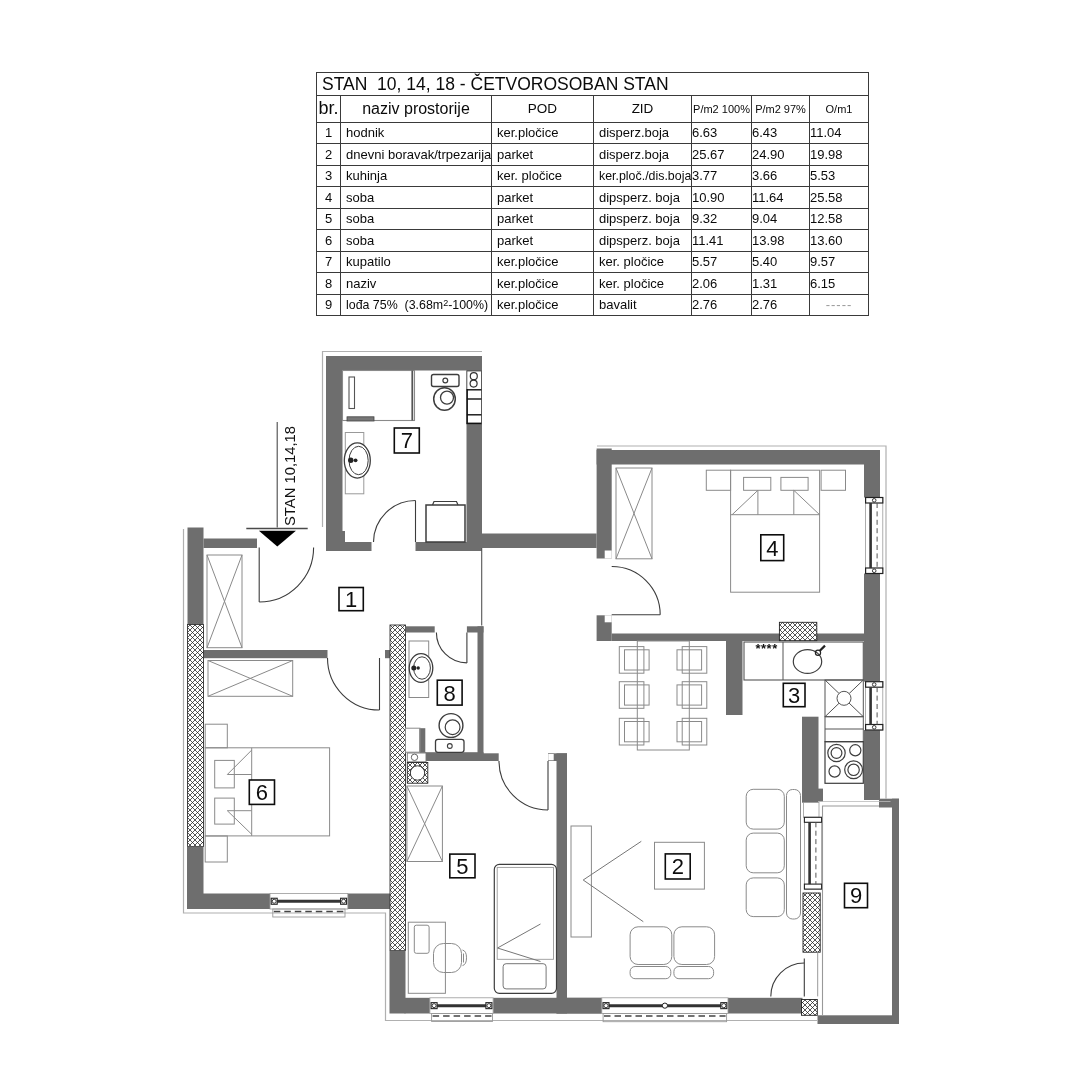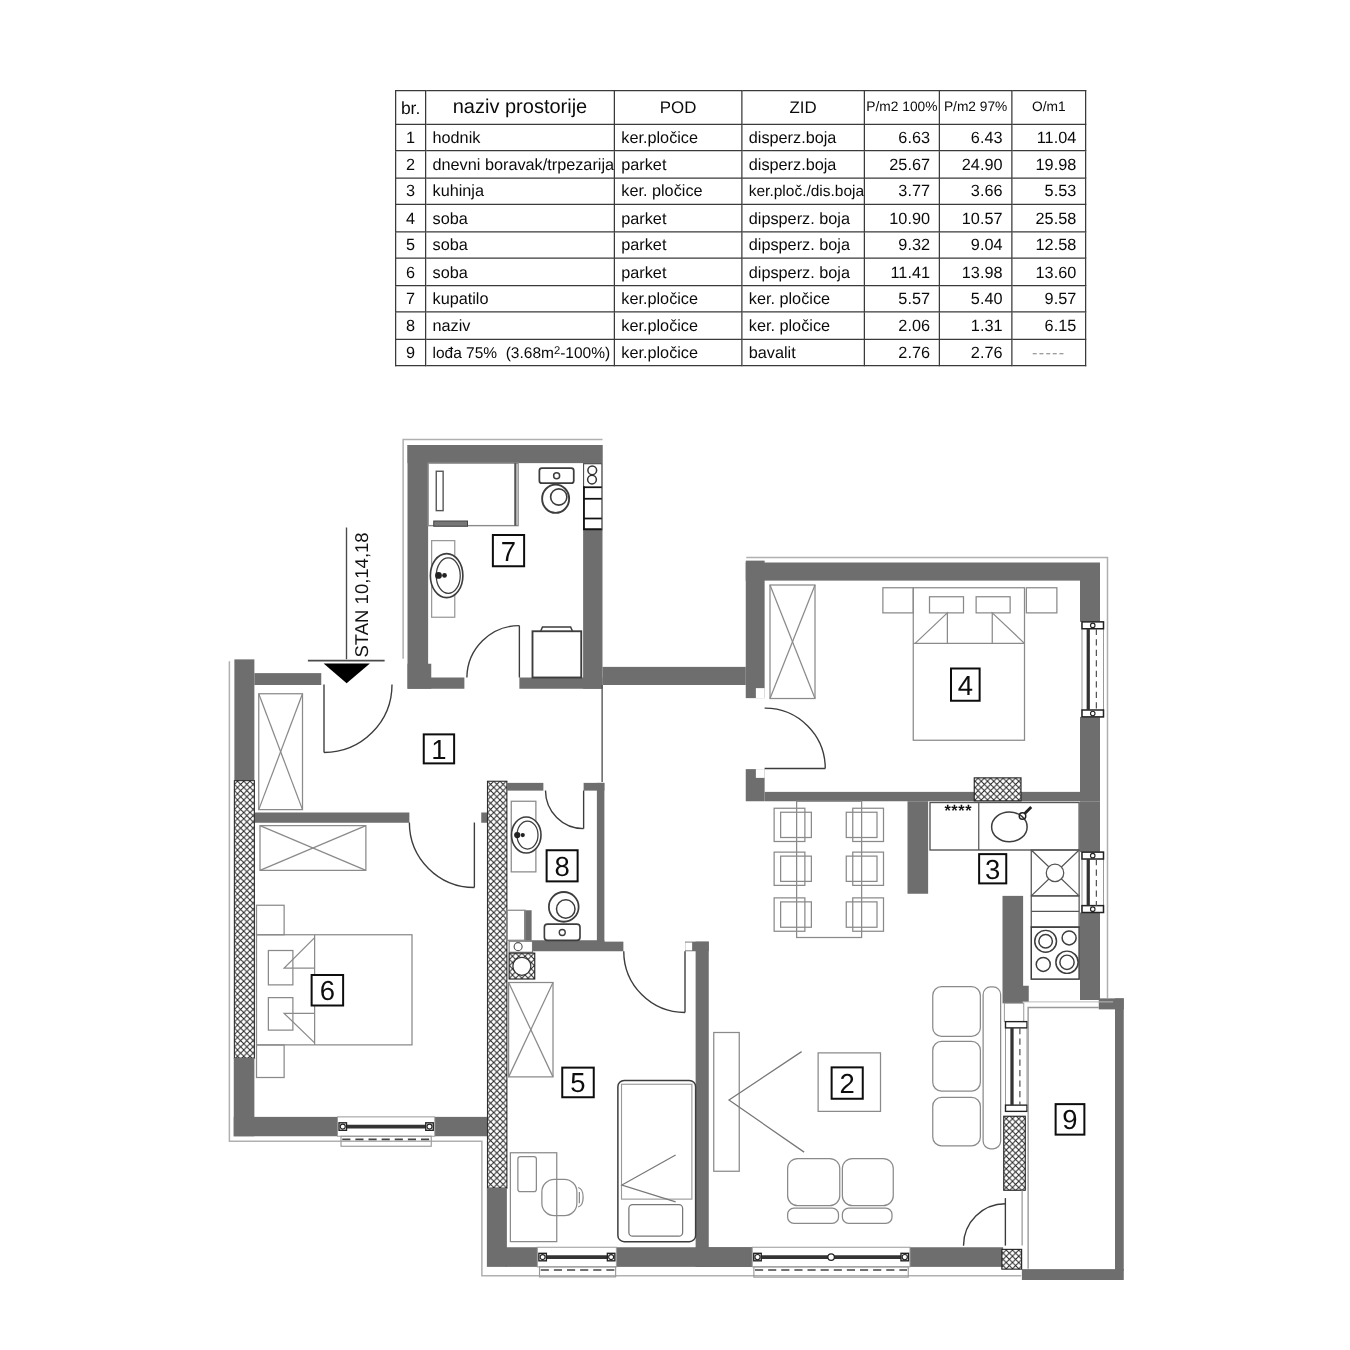--- a/index.html
+++ b/index.html
@@ -1,19 +1,19 @@
 <!DOCTYPE html>
 <html><head>
 <meta charset="utf-8">
 <style>
 html,body{margin:0;padding:0;background:#ffffff;}
 body{width:1080px;height:1080px;position:relative;font-family:"Liberation Sans",sans-serif;}
 #tbl{position:absolute;left:316px;top:72px;width:552px;border-collapse:collapse;table-layout:fixed;}
 #tbl td{border:1px solid #3a3a3a;color:#0a0a0a;overflow:hidden;white-space:nowrap;padding:0 0 0 5px;font-size:13px;}
-#tbl td.num{text-align:right;padding:0 7px 0 0;}
+#tbl td.num{text-align:left;padding:0 7px 0 0;}
 #tbl td.ctr{text-align:center;padding:0;}
 #svgwrap{position:absolute;left:0;top:0;}
 </style>
 </head>
 <body>
 
 <div id="svgwrap">
 <svg id="plan" width="1080" height="1080" viewBox="0 0 1080 1080" xmlns="http://www.w3.org/2000/svg" style="position:absolute;left:0;top:0">
 <defs>
 <pattern id="xh" width="5" height="5" patternUnits="userSpaceOnUse">
@@ -548,23 +548,26 @@
       <col style="width:24px">
       <col style="width:151px">
       <col style="width:102px">
       <col style="width:98px">
       <col style="width:60px">
       <col style="width:58px">
       <col style="width:59px">
     </colgroup>
 
 <tbody>
+      <tr style="height:23px">
+        <td colspan="7" style="font-size:17.5px;padding-left:5px">STAN&nbsp; 10, 14, 18 - ČETVOROSOBAN STAN</td>
+      </tr>
 
 <tr style="height:26.5px">
-        <td class="ctr" style="font-size:14px">br.</td>
+        <td class="ctr" style="font-size:18px">br.</td>
         <td class="ctr" style="font-size:16px">naziv prostorije</td>
         <td class="ctr" style="font-size:13.5px">POD</td>
         <td class="ctr" style="font-size:13.5px">ZID</td>
         <td class="ctr" style="font-size:11px">P/m2 100%</td>
         <td class="ctr" style="font-size:11px">P/m2 97%</td>
         <td class="ctr" style="font-size:11px">O/m1</td>
       </tr>
 
 <tr style="height:21.5px">
         <td class="ctr">1</td>
@@ -595,21 +598,21 @@
         <td class="num">3.66</td>
         <td class="num">5.53</td>
       </tr>
 
 <tr style="height:21.5px">
         <td class="ctr">4</td>
         <td>soba</td>
         <td>parket</td>
         <td>dipsperz. boja</td>
         <td class="num">10.90</td>
-        <td class="num">10.57</td>
+        <td class="num">11.64</td>
         <td class="num">25.58</td>
       </tr>
 
 <tr style="height:21.5px">
         <td class="ctr">5</td>
         <td>soba</td>
         <td>parket</td>
         <td>dipsperz. boja</td>
         <td class="num">9.32</td>
         <td class="num">9.04</td>

